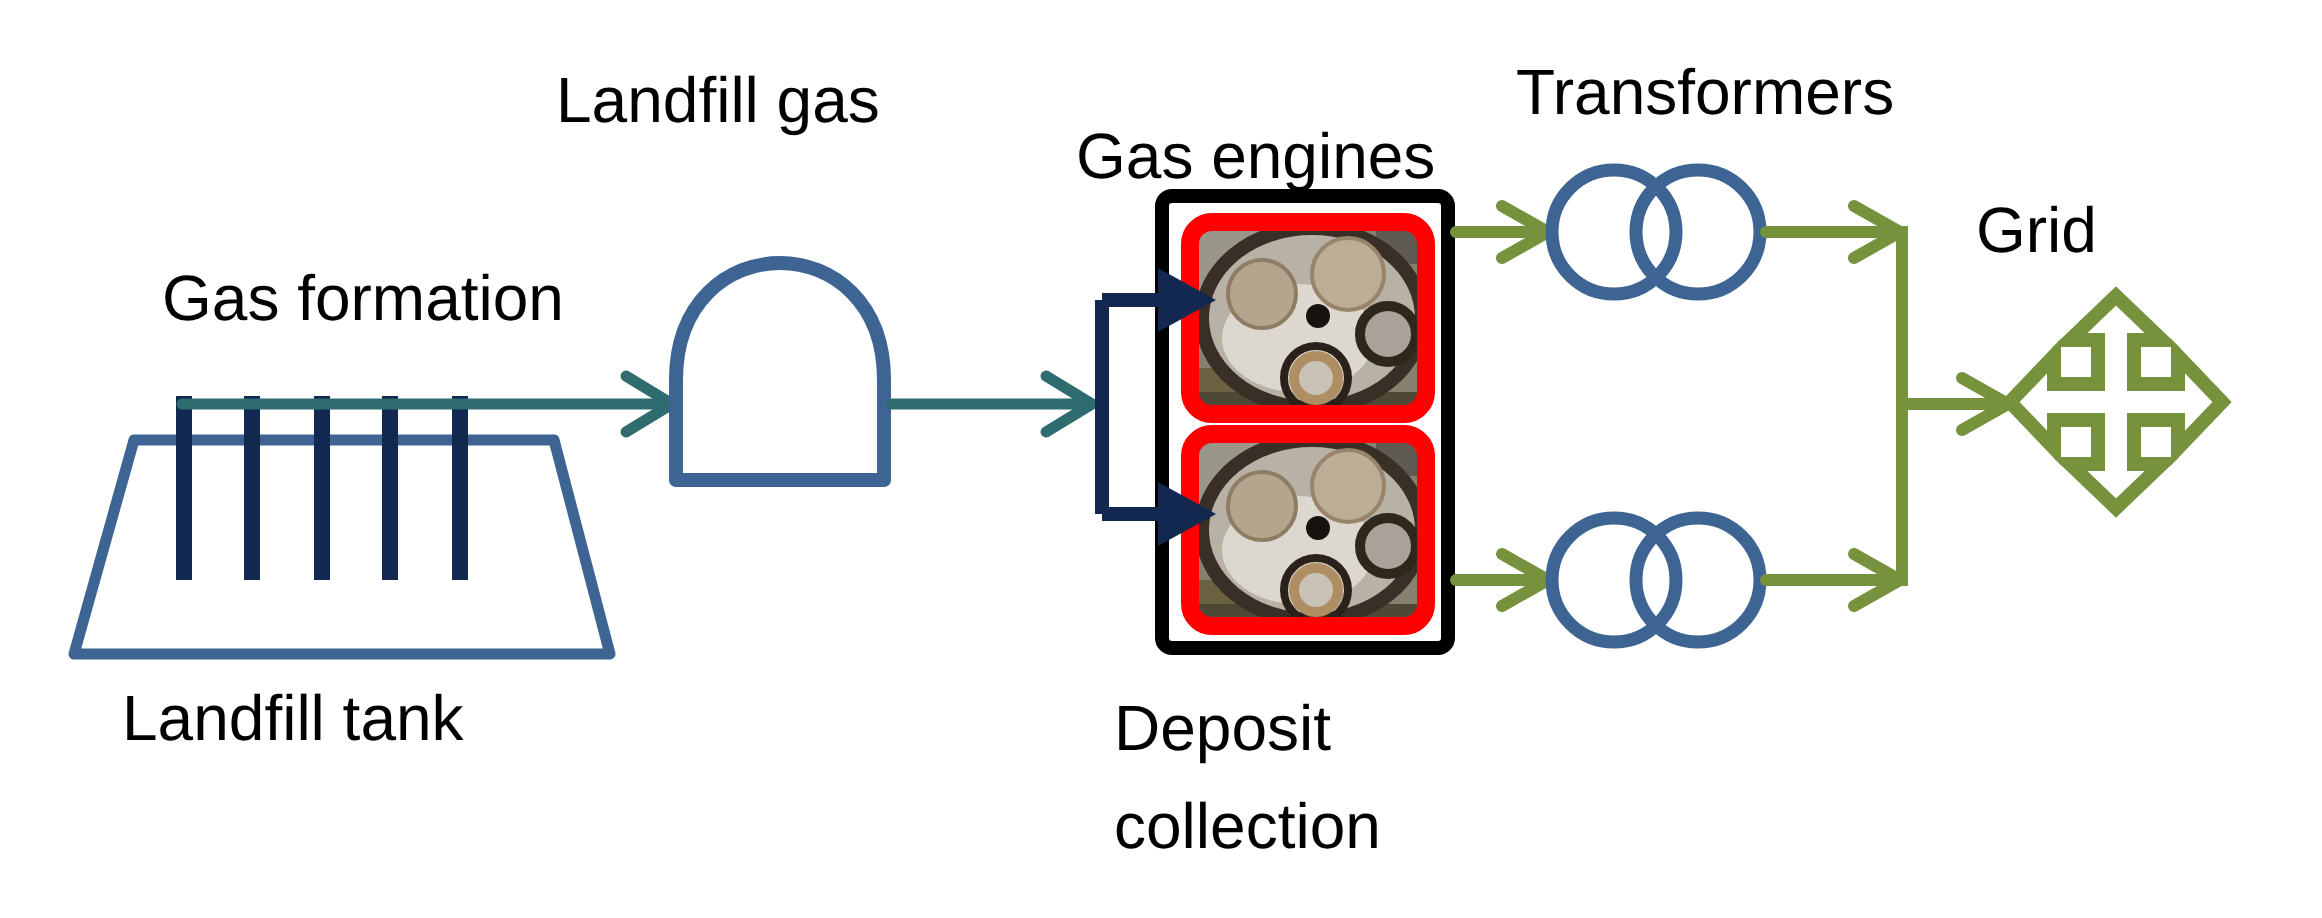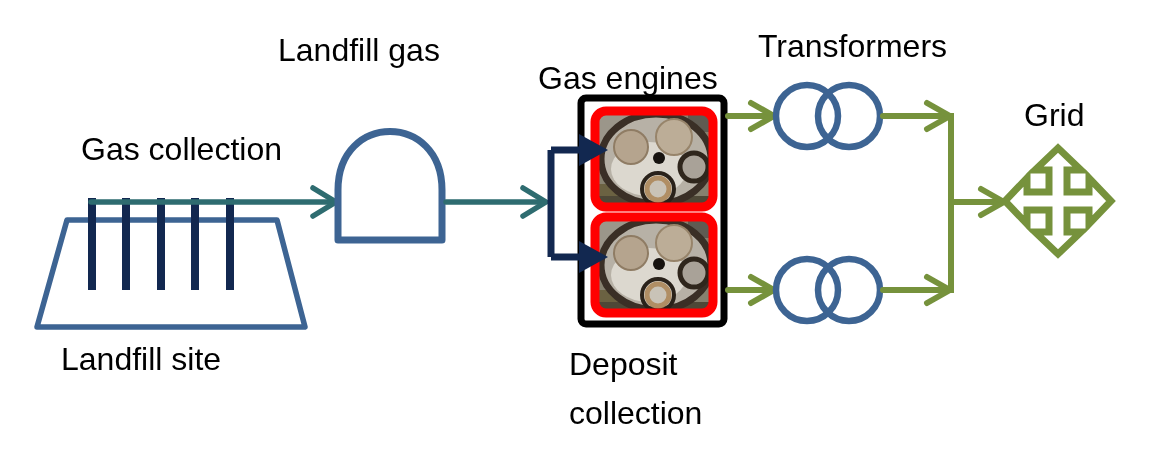--- a/index.html
+++ b/index.html
@@ -132,32 +132,32 @@
     </g>
     <line x1="951" y1="113" x2="951" y2="293" class="green-s" stroke-width="6"></line>
     <g class="green-s" stroke-width="6" stroke-linecap="round" stroke-linejoin="round">
       <line x1="951" y1="202" x2="1000" y2="202"></line>
       <polyline points="981,189 1004,202 981,215"></polyline>
     </g>
 
     <path transform="translate(1058,201)" d="M 0 -53 L 23 -31 L 9 -31 L 9 -9 L 31 -9 L 31 -23 L 53 0 L 31 23 L 31 9 L 9 9 L 9 31 L 23 31 L 0 53 L -23 31 L -9 31 L -9 9 L -31 9 L -31 23 L -53 0 L -31 -23 L -31 -9 L -9 -9 L -9 -31 L -23 -31 Z" class="gridsym" stroke-width="7" stroke-linejoin="miter"></path>
   </svg>
 
-  <div class="lbl" style="left:81px;top:130px;">Gas collection</div>
+  <div class="lbl" style="left:81px;top:130px;">Gas formation</div>
 
   <div class="lbl two-line" style="left:278px;top:26px;">
     <div>Landfill gas</div>
   </div>
 
   <div class="lbl" style="left:538px;top:30px;margin-top:29px;">Gas engines</div>
 
   <div class="lbl" style="left:758px;top:27px;">Transformers</div>
 
-  <div class="lbl" style="left:1024px;top:96px;text-align:center;">Grid</div>
+  <div class="lbl" style="left:988px;top:96px;text-align:center;">Grid</div>
 
-  <div class="lbl" style="left:61px;top:340px;">Landfill site</div>
+  <div class="lbl" style="left:61px;top:340px;">Landfill tank</div>
 
-  <div class="lbl two-line" style="left:569px;top:340px;">
+  <div class="lbl two-line" style="left:557px;top:340px;">
     <div>Deposit</div>
     <div>collection</div>
   </div>
 
 </div>
 
 </body></html>

